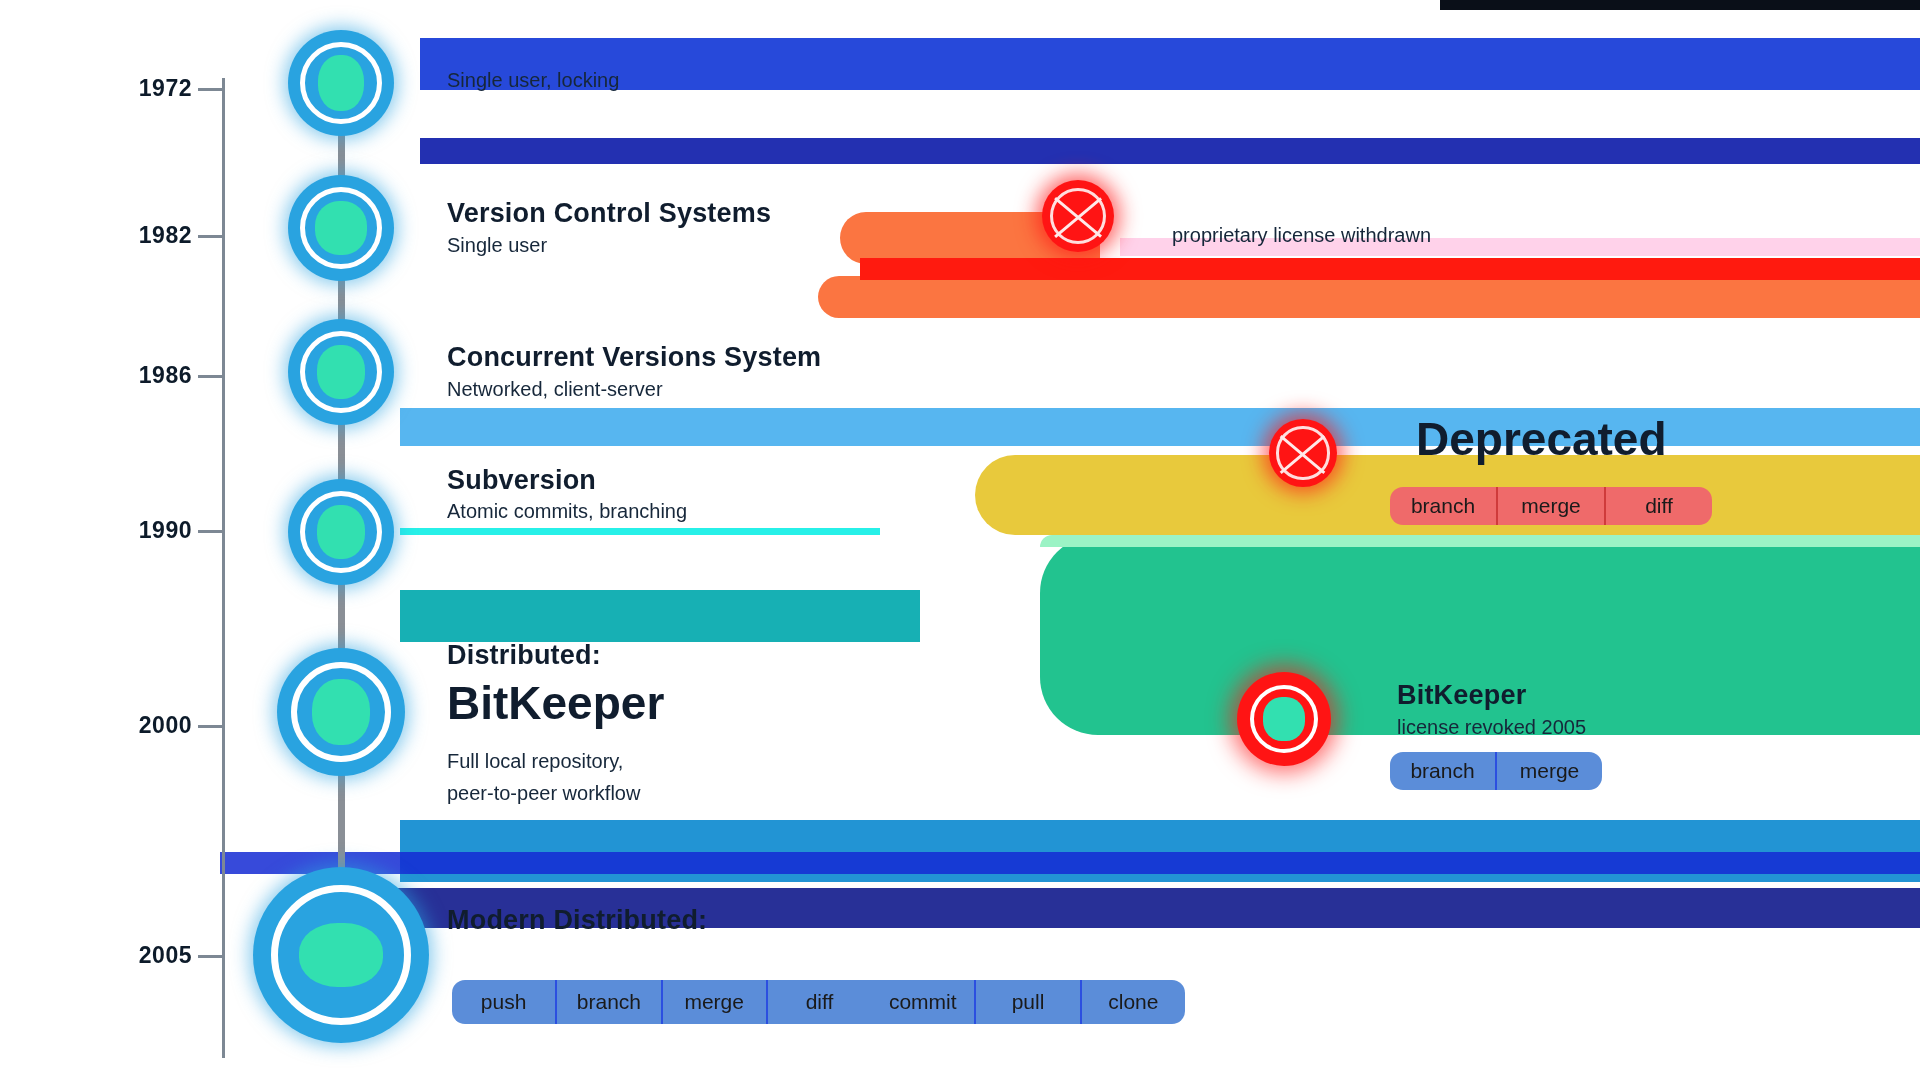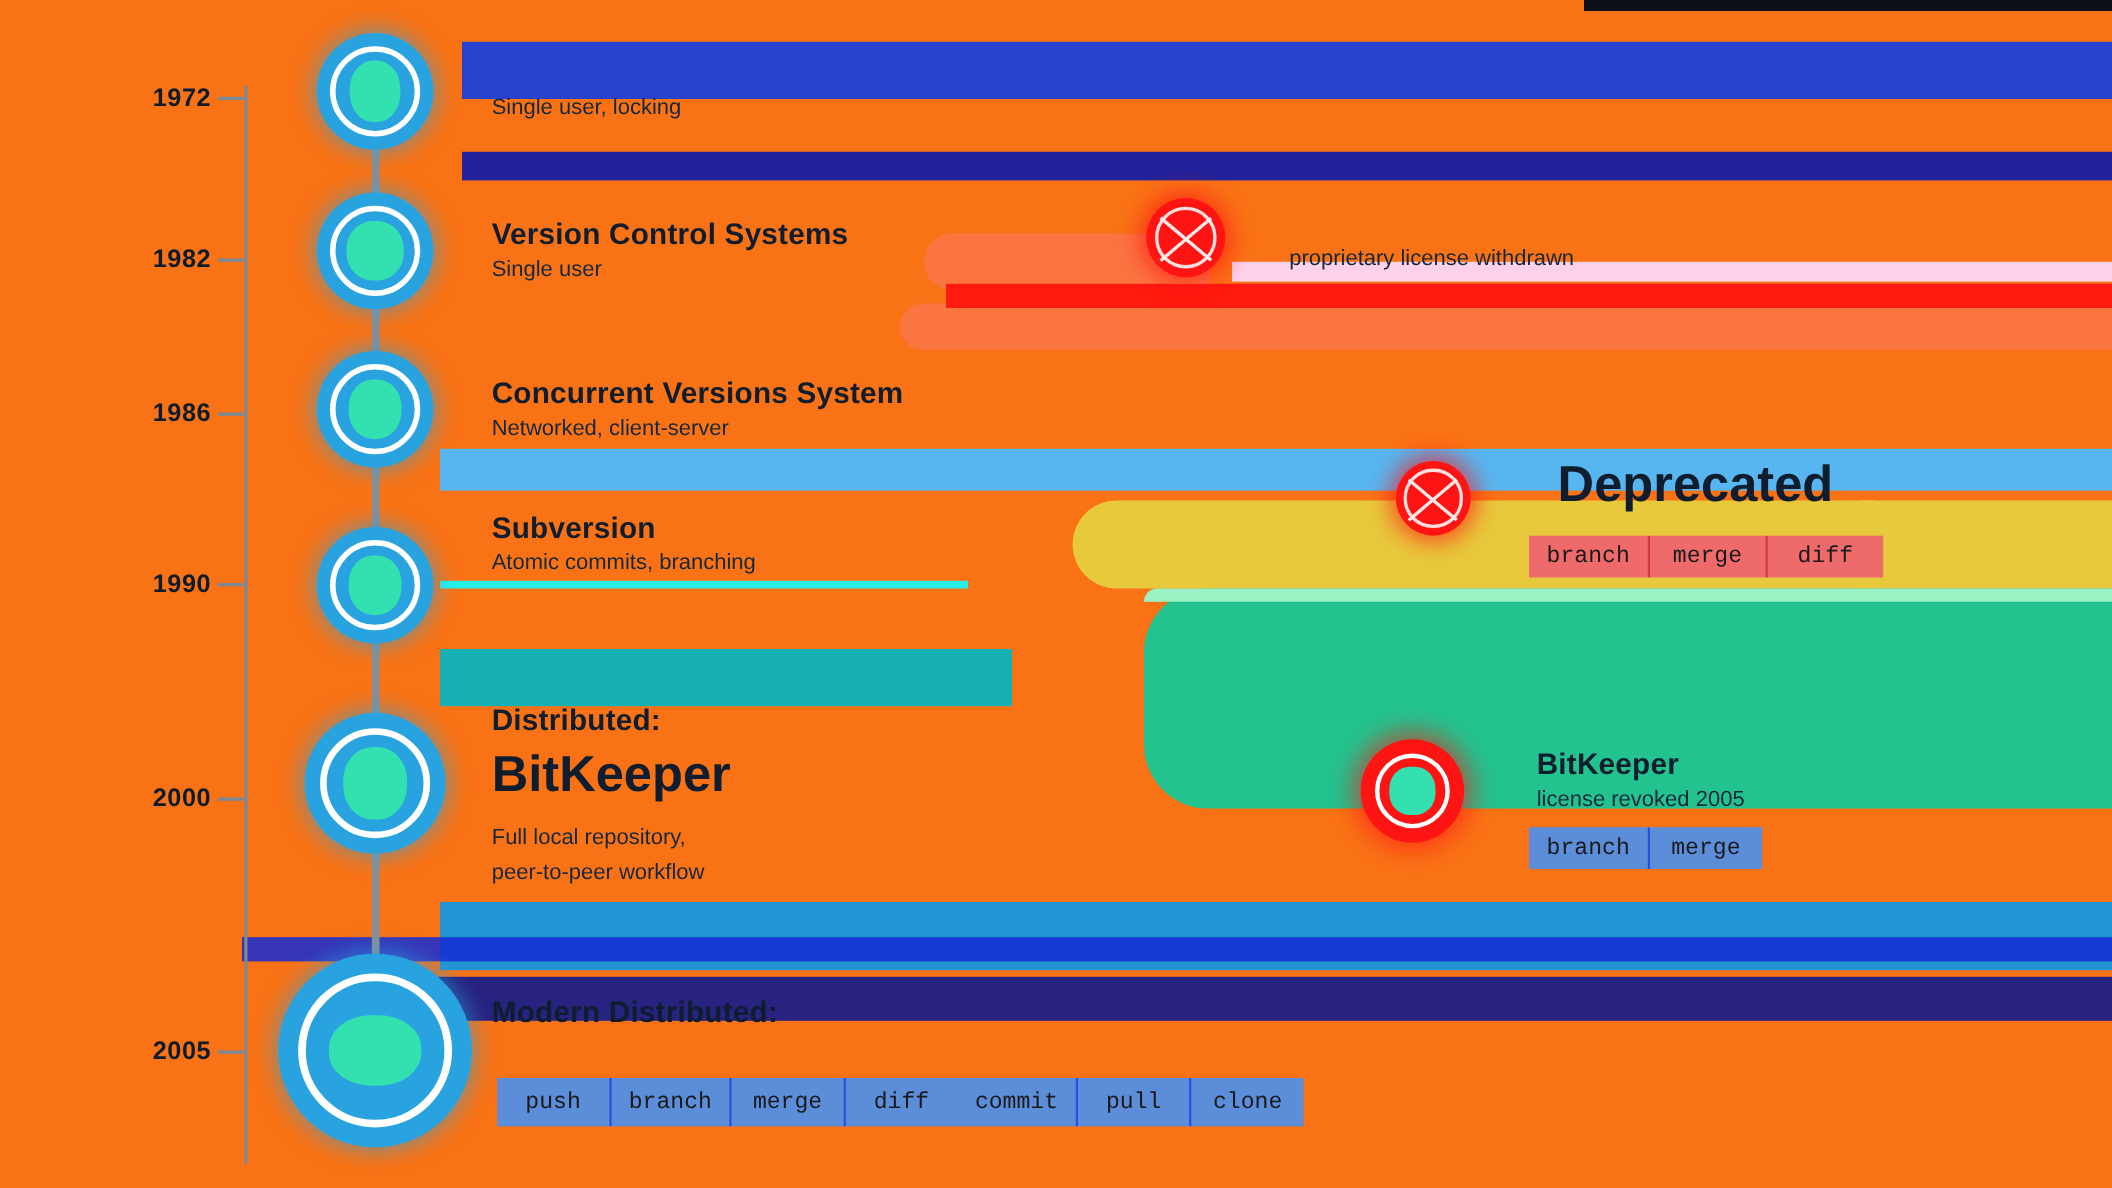--- a/index.html
+++ b/index.html
@@ -2,21 +2,21 @@
 <html><head>
 <meta charset="utf-8">
 <style>
   * { box-sizing: border-box; margin: 0; padding: 0; }
   html, body {
     width: 1920px; height: 1080px;
     background: #000000;
     font-family: "Liberation Sans", sans-serif;
     overflow: hidden;
   }
-  #stage { position: relative; width: 1920px; height: 1080px; background:#f97316;padding-left:37px; }
+  #stage { position: relative; width: 1920px; height: 1080px; background:#ffffff;padding-left:37px; }
 
   
   .axis-line {
     position: absolute; left: 222px; top: 78px;
     width: 3px; height: 980px;
     background: #7d8894;
   }
   .axis-tick {
     position: absolute; width: 24px; height: 3px; background:#7d8894;
   }
@@ -109,23 +109,22 @@
     font-size: 46px; font-weight: 700;
     color: #101d2e;
     white-space: nowrap;
   }
 
   
   .tagbar {
     position: absolute;
     display: flex;
     align-items: stretch;
-    border-radius: 0;
+    border-radius: 13px;
     overflow: hidden;
-    font-family: Liberation Mono, monospace;
   }
   .tagbar .tag {
     font-size: 21px;
     color: #1a1a1a;
     display: flex; align-items: center; justify-content: center;
     padding: 0 16px;
     white-space: nowrap;
   }
   .tagbar .sep { width: 2px; background: rgba(255,255,255,.45); }
   .tagbar.blue { background: #5b8dd9; }
@@ -240,21 +239,21 @@
     <div class="bar b1"></div>
     <div class="bar b2"></div>
   </div>
 
   <div class="rednode" style="left:1237px; top:672px; width:94px; height:94px;">
     <div class="rring" style="width:68px; height:68px;">
       <div class="rcore" style="width:42px; height:44px;"></div>
     </div>
   </div>
 
-  <div class="label-sub" style="left:447px; top:87px;">Single user, locking</div>
+  <div class="label-sub" style="left:447px; top:69px;">Single user, locking</div>
 
   <div class="label-title" style="left:447px; top:198px;">Version Control Systems</div>
   <div class="label-sub" style="left:447px; top:234px;">Single user</div>
 
   <div class="label-title" style="left:447px; top:342px;">Concurrent Versions System</div>
   <div class="label-sub" style="left:447px; top:378px;">Networked, client-server</div>
 
   <div class="label-title" style="left:447px; top:465px;">Subversion</div>
   <div class="label-sub" style="left:447px; top:500px;">Atomic commits, branching</div>
 

